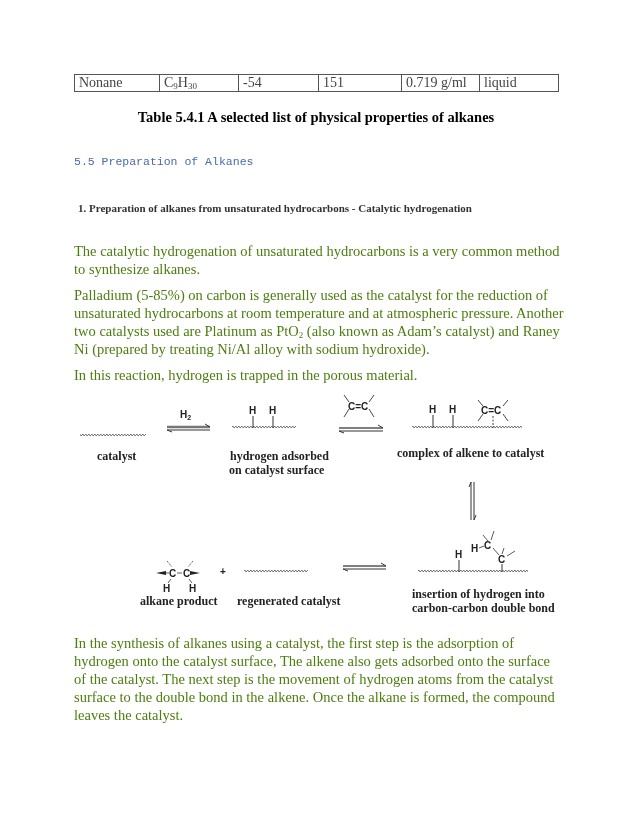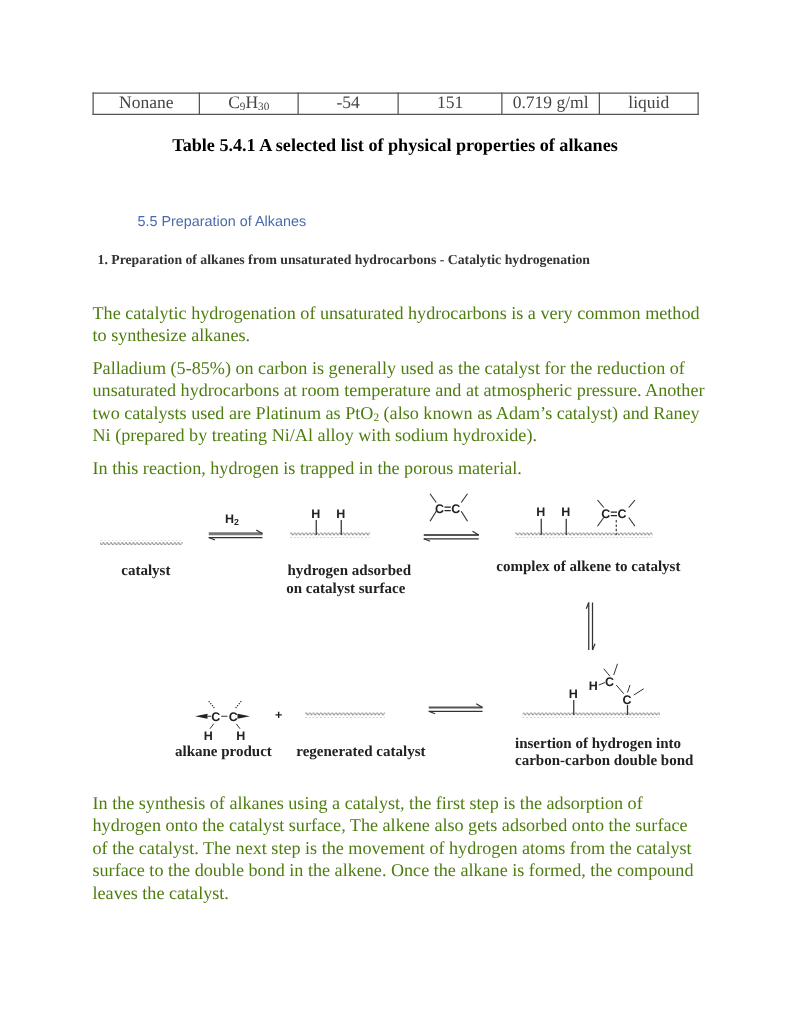--- a/index.html
+++ b/index.html
@@ -1,32 +1,32 @@
 <!DOCTYPE html>
 <html><head>
 <meta charset="utf-8">
 <style>
   html, body { margin: 0; padding: 0; background: #ffffff; }
   body { width: 630px; height: 815px; position: relative; overflow: hidden;
          font-family: "Liberation Serif", serif; color: #333333; }
   .abs { position: absolute; }
   table.props { position: absolute; left: 74px; top: 74px; border-collapse: collapse;
-                font-family: "Liberation Serif", serif; font-size: 14px; color: #444; text-align: center; }
+                font-family: "Liberation Serif", serif; font-size: 14px; color: #444; }
   table.props td { border: 1px solid #555; padding: 0 4px; height: 16px; line-height: 16px; }
   table.props td.c1 { width: 76px; }
   table.props td.c2 { width: 70px; }
   table.props td.c3 { width: 71px; font-family: Liberation Serif, serif; }
   table.props td.c4 { width: 74px; }
   table.props td.c5 { width: 69px; }
   table.props td.c6 { width: 70px; }
   sub { font-size: 9px; vertical-align: -2px; line-height: 0; }
   .caption { left: 74px; width: 484px; top: 109px; text-align: center; font-weight: bold;
              font-size: 14.5px; color: #000000; }
-  .section { left: 74px; top: 172px; font-family: Liberation Sans, sans-serif;
-             font-size: 11.5px; color: #4a6bab; margin-left: 36px; }
+  .section { left: 74px; top: 155px; font-family: Liberation Mono, monospace;
+             font-size: 11.5px; color: #4a6bab; }
   .heading { left: 78px; top: 199px; width: 470px; font-weight: bold; font-size: 11px;
              line-height: 18px; color: #333; }
   .para { left: 74px; width: 490px; font-size: 14.5px; line-height: 18px; color: #4d7c0f; }
   .diagram { left: 70px; top: 385px; width: 490px; height: 240px; }
   .lbl { font-family: "Liberation Serif", serif; font-weight: bold; font-size: 12px; fill: #222; }
   .atom { font-family: "Liberation Sans", sans-serif; font-weight: bold; font-size: 10px; fill: #222; }
 </style>
 </head>
 <body>
 

